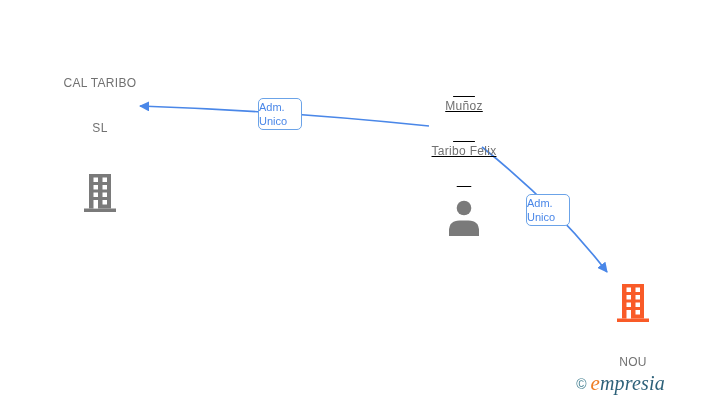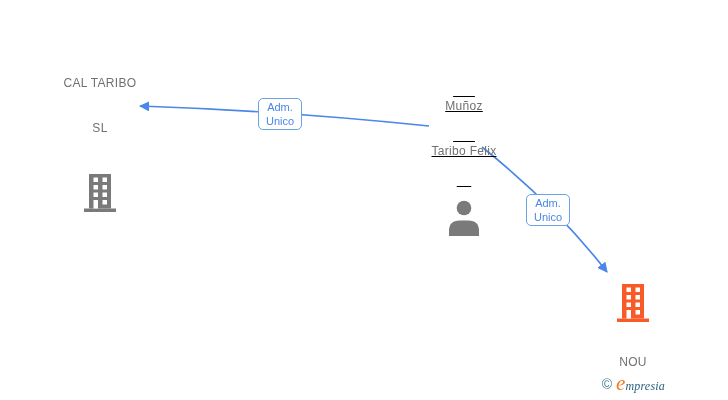--- a/index.html
+++ b/index.html
@@ -49,21 +49,21 @@
   .rel-box {
     position: absolute;
     width: 44px;
     height: 32px;
     background: #ffffff;
     border: 1.5px solid #6ba3e8;
     border-radius: 5px;
     z-index: 3;
     display: flex;
     flex-direction: column;
-    align-items: center;
+    align-items: flex-start;
     justify-content: center;
     box-sizing: border-box;
   }
   .rel-box span {
     font-size: 11px;
     line-height: 14px;
     color: #4a87e8;
   }
   .rel-box-1 { left: 258px; top: 98px; }
   .rel-box-2 { left: 526px; top: 194px; }
@@ -84,21 +84,21 @@
     font-size: 14px;
     color: #4a8495;
     margin-right: 4px;
     vertical-align: 1px;
   }
   .watermark .wm-initial {
     font-size: 21px;
     color: #ef7d23;
   }
   .watermark .wm-rest {
-    font-size: 12px;
+    font-size: 20px;
     color: #2d6179;
     letter-spacing: 0.2px;
   }
 </style>
 </head>
 <body>
 
 <div class="canvas">
 
   <svg class="edges-svg" viewBox="0 0 728 400" xmlns="http://www.w3.org/2000/svg">

